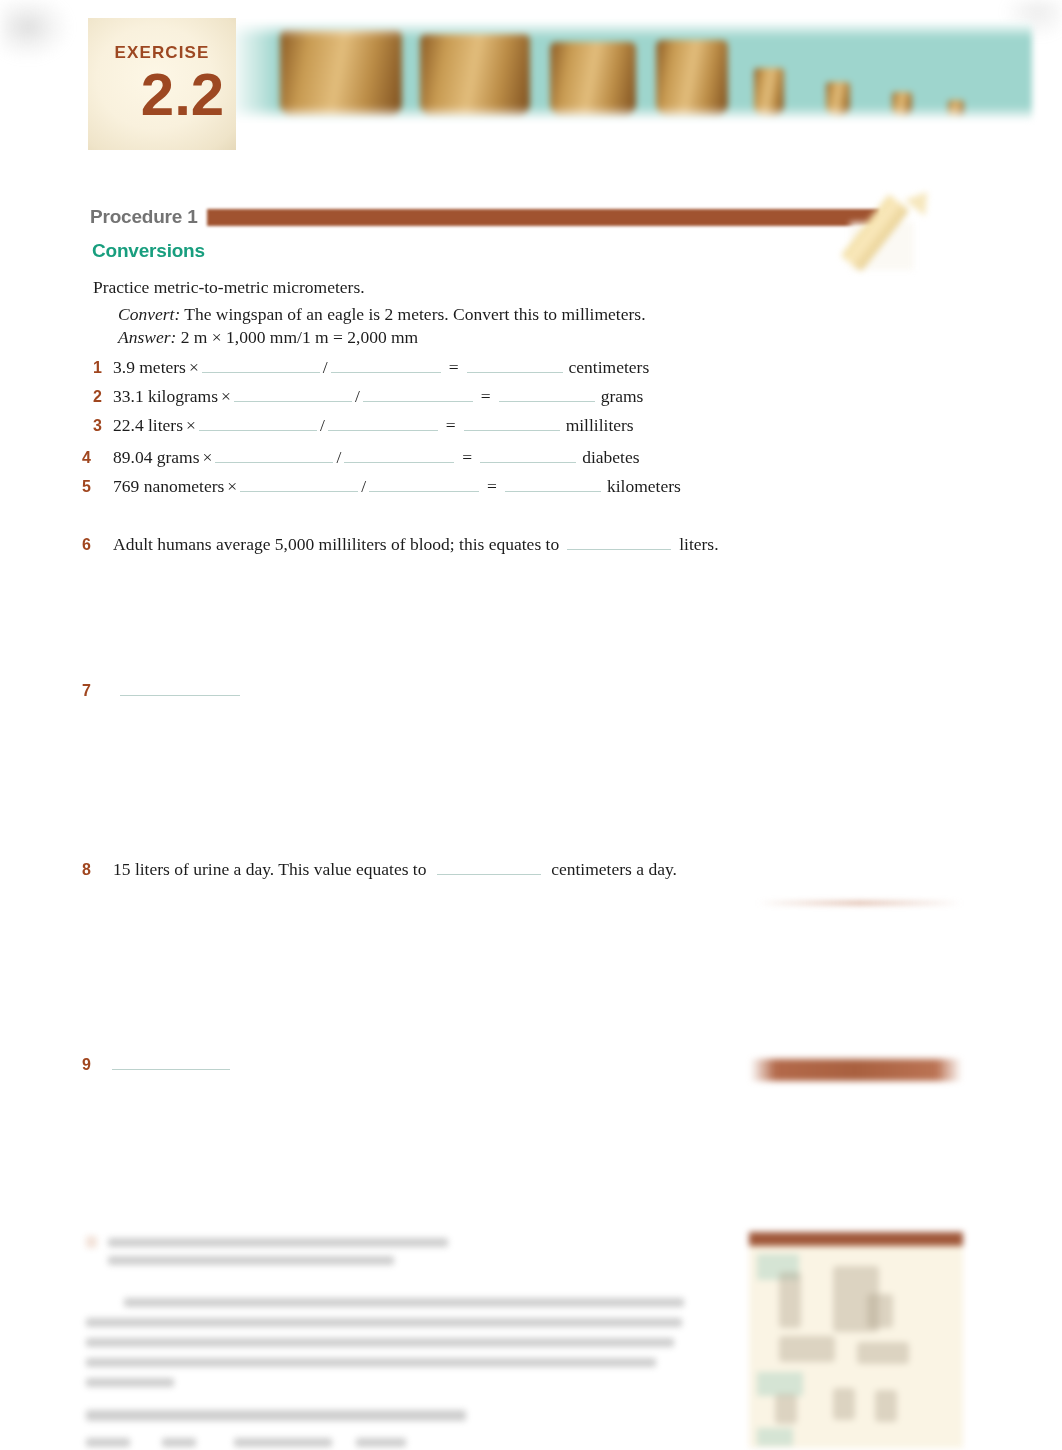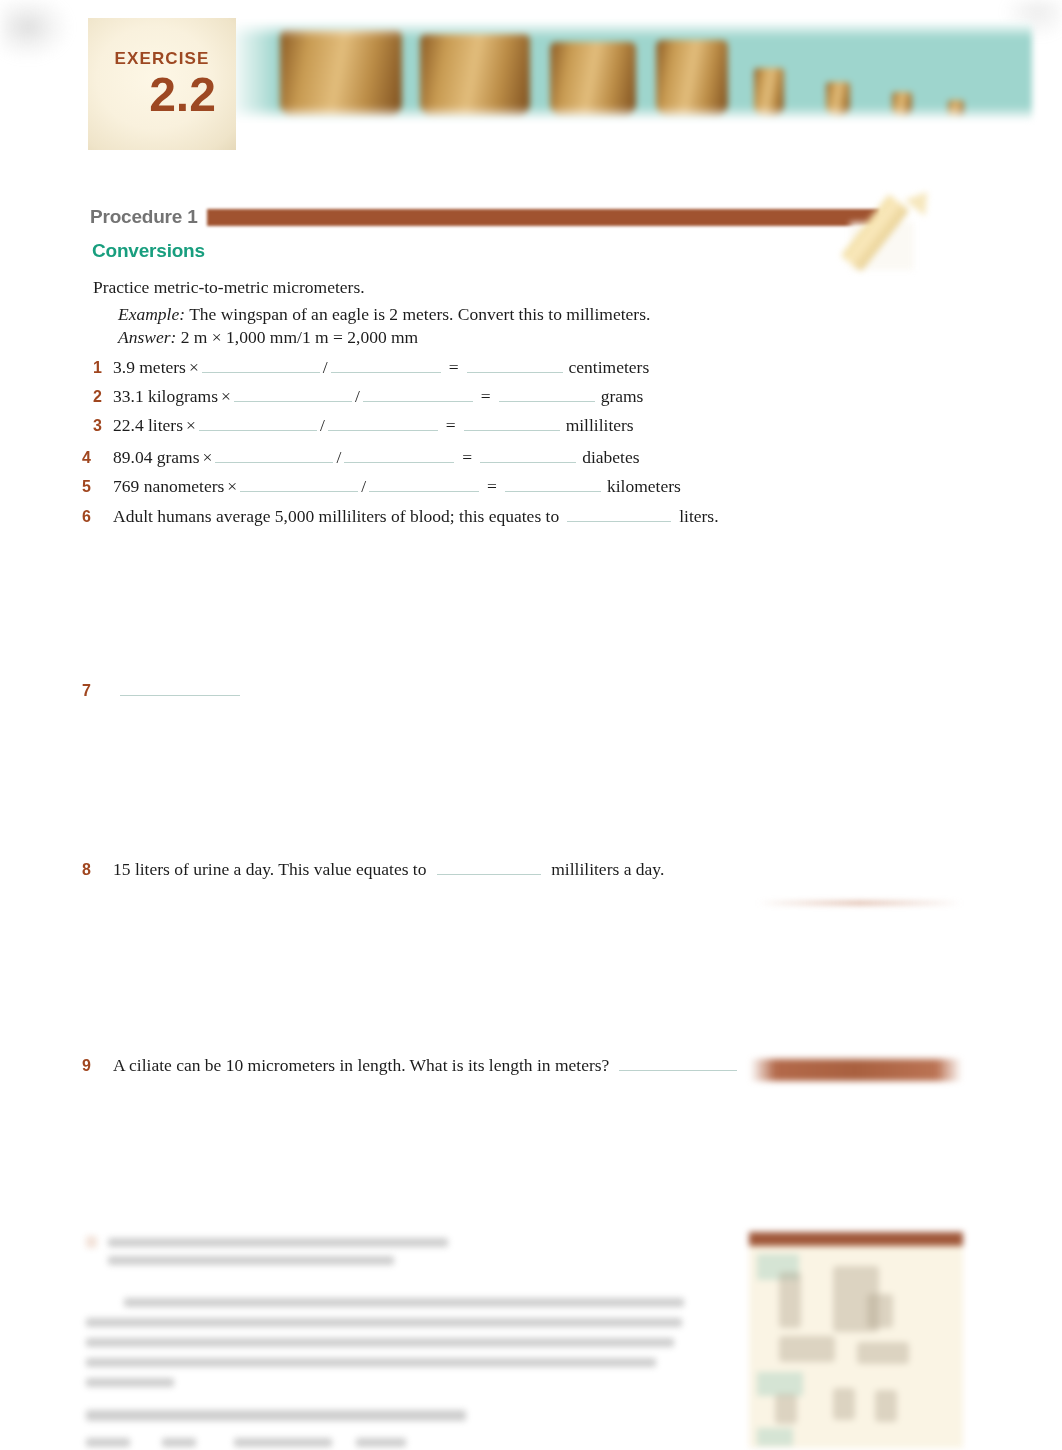--- a/index.html
+++ b/index.html
@@ -74,21 +74,21 @@
     font-weight: bold;
     font-size: 17px;
     letter-spacing: 1.1px;
     color: #9d4822;
     line-height: 1;
     margin-bottom: 4px;
   }
   .exercise-badge .ex-num {
     font-family: "Liberation Sans", sans-serif;
     font-weight: bold;
-    font-size: 48px;
+    font-size: 60px;
     letter-spacing: 0px;
     color: #9d4822;
     line-height: 1;
     margin-left: 41px;
   }
 
   
   .procedure-row {
     position: absolute;
     left: 90px; top: 203px;
@@ -305,21 +305,21 @@
 
 <div class="pencil-icon">
   <div class="pencil-paper"></div>
   <div class="pencil-body"></div>
   <div class="pencil-tip"></div>
 </div>
 
 <div class="intro-line">Practice metric-to-metric micrometers.</div>
 
 <div class="example-line">
-  <span class="ital">Example:</span>
+  <span class="ital">Convert:</span>
   <span>The wingspan of an eagle is 2 meters. Convert this to millimeters.</span>
 </div>
 
 <div class="answer-line">
   <span class="ital">Answer:</span>
   <span>2 m ×  1,000 mm/1 m = 2,000 mm</span>
 </div>
 
 <div class="conv-item" style="left:93px; top:357px;">
   <span class="item-num">1</span>
@@ -376,44 +376,43 @@
   <span class="blank" style="width:118px;"></span>
   <span class="op">/</span>
   <span class="blank" style="width:110px;"></span>
   <span class="op" style="padding:0 8px;">=</span>
   <span class="blank" style="width:96px;"></span>
   <span style="padding-left:6px;">kilometers</span>
 </div>
 
 <div class="q-item" style="left:82px; top:506px;">
   <span class="item-num">6</span>
-  <span class="q-text" style="padding-left:11px;">Adult humans average 5,000 milliliters of blood; this equates to</span>
+  <span class="q-text" style="padding-left:11px;margin-top:28px;">Adult humans average 5,000 milliliters of blood; this equates to</span>
   <span class="blank" style="width:104px; margin:0 8px;"></span>
   <span class="q-text">liters.</span>
 </div>
 
 <div class="q-item" style="left:82px; top:681px;">
   <span class="item-num">7</span>
   <span class="blank" style="width:120px; margin-left:18px;"></span>
 </div>
 
 <div class="q-item" style="left:82px; top:858px;">
   <span class="item-num">8</span>
   <span class="q-body" style="padding-left:11px;">
     <span class="q-line">
       <span>15 liters of urine a day. This value equates to</span>
       <span class="blank" style="width:104px; margin:0 6px;"></span>
-      <span>milliliters a day.</span>
+      <span>centimeters a day.</span>
     </span>
   </span>
 </div>
 
 <div class="q-item" style="left:82px; top:1055px;">
   <span class="item-num">9</span>
-  <span class="q-text" style="padding-left:11px;">A ciliate can be 10 micrometers in length. What is its length in meters?</span>
   <span class="blank" style="width:118px; margin-left:10px;"></span>
 </div>
 
 <div class="side-rule-faint"></div>
 <div class="side-bar-brown"></div>
 
 <div class="side-panel">
   <div class="side-panel-head"></div>
   <div class="sp-green" style="left:8px;  top:22px; width:42px; height:26px;"></div>
   <div class="sp-blob" style="left:30px; top:40px; width:22px; height:56px;"></div>

